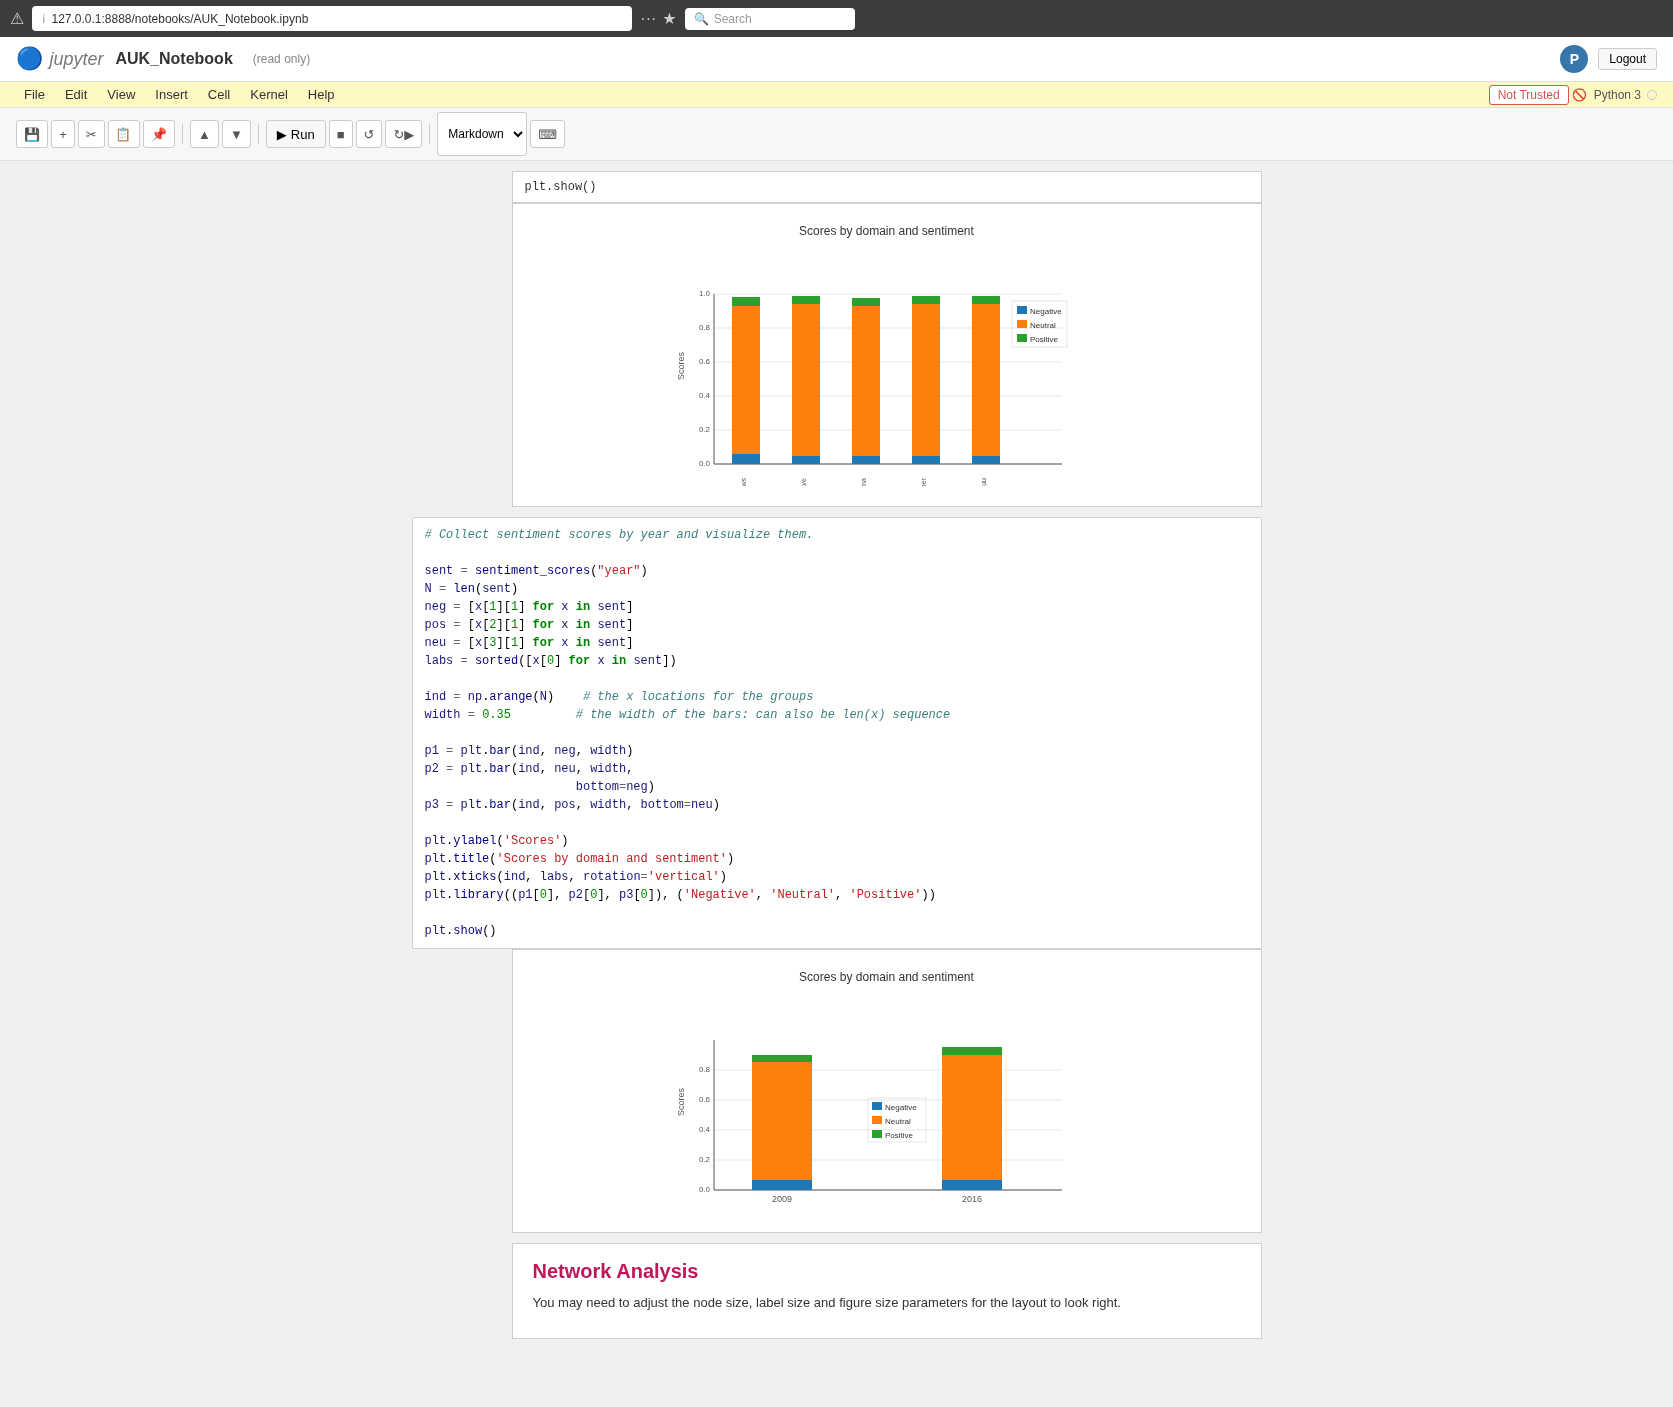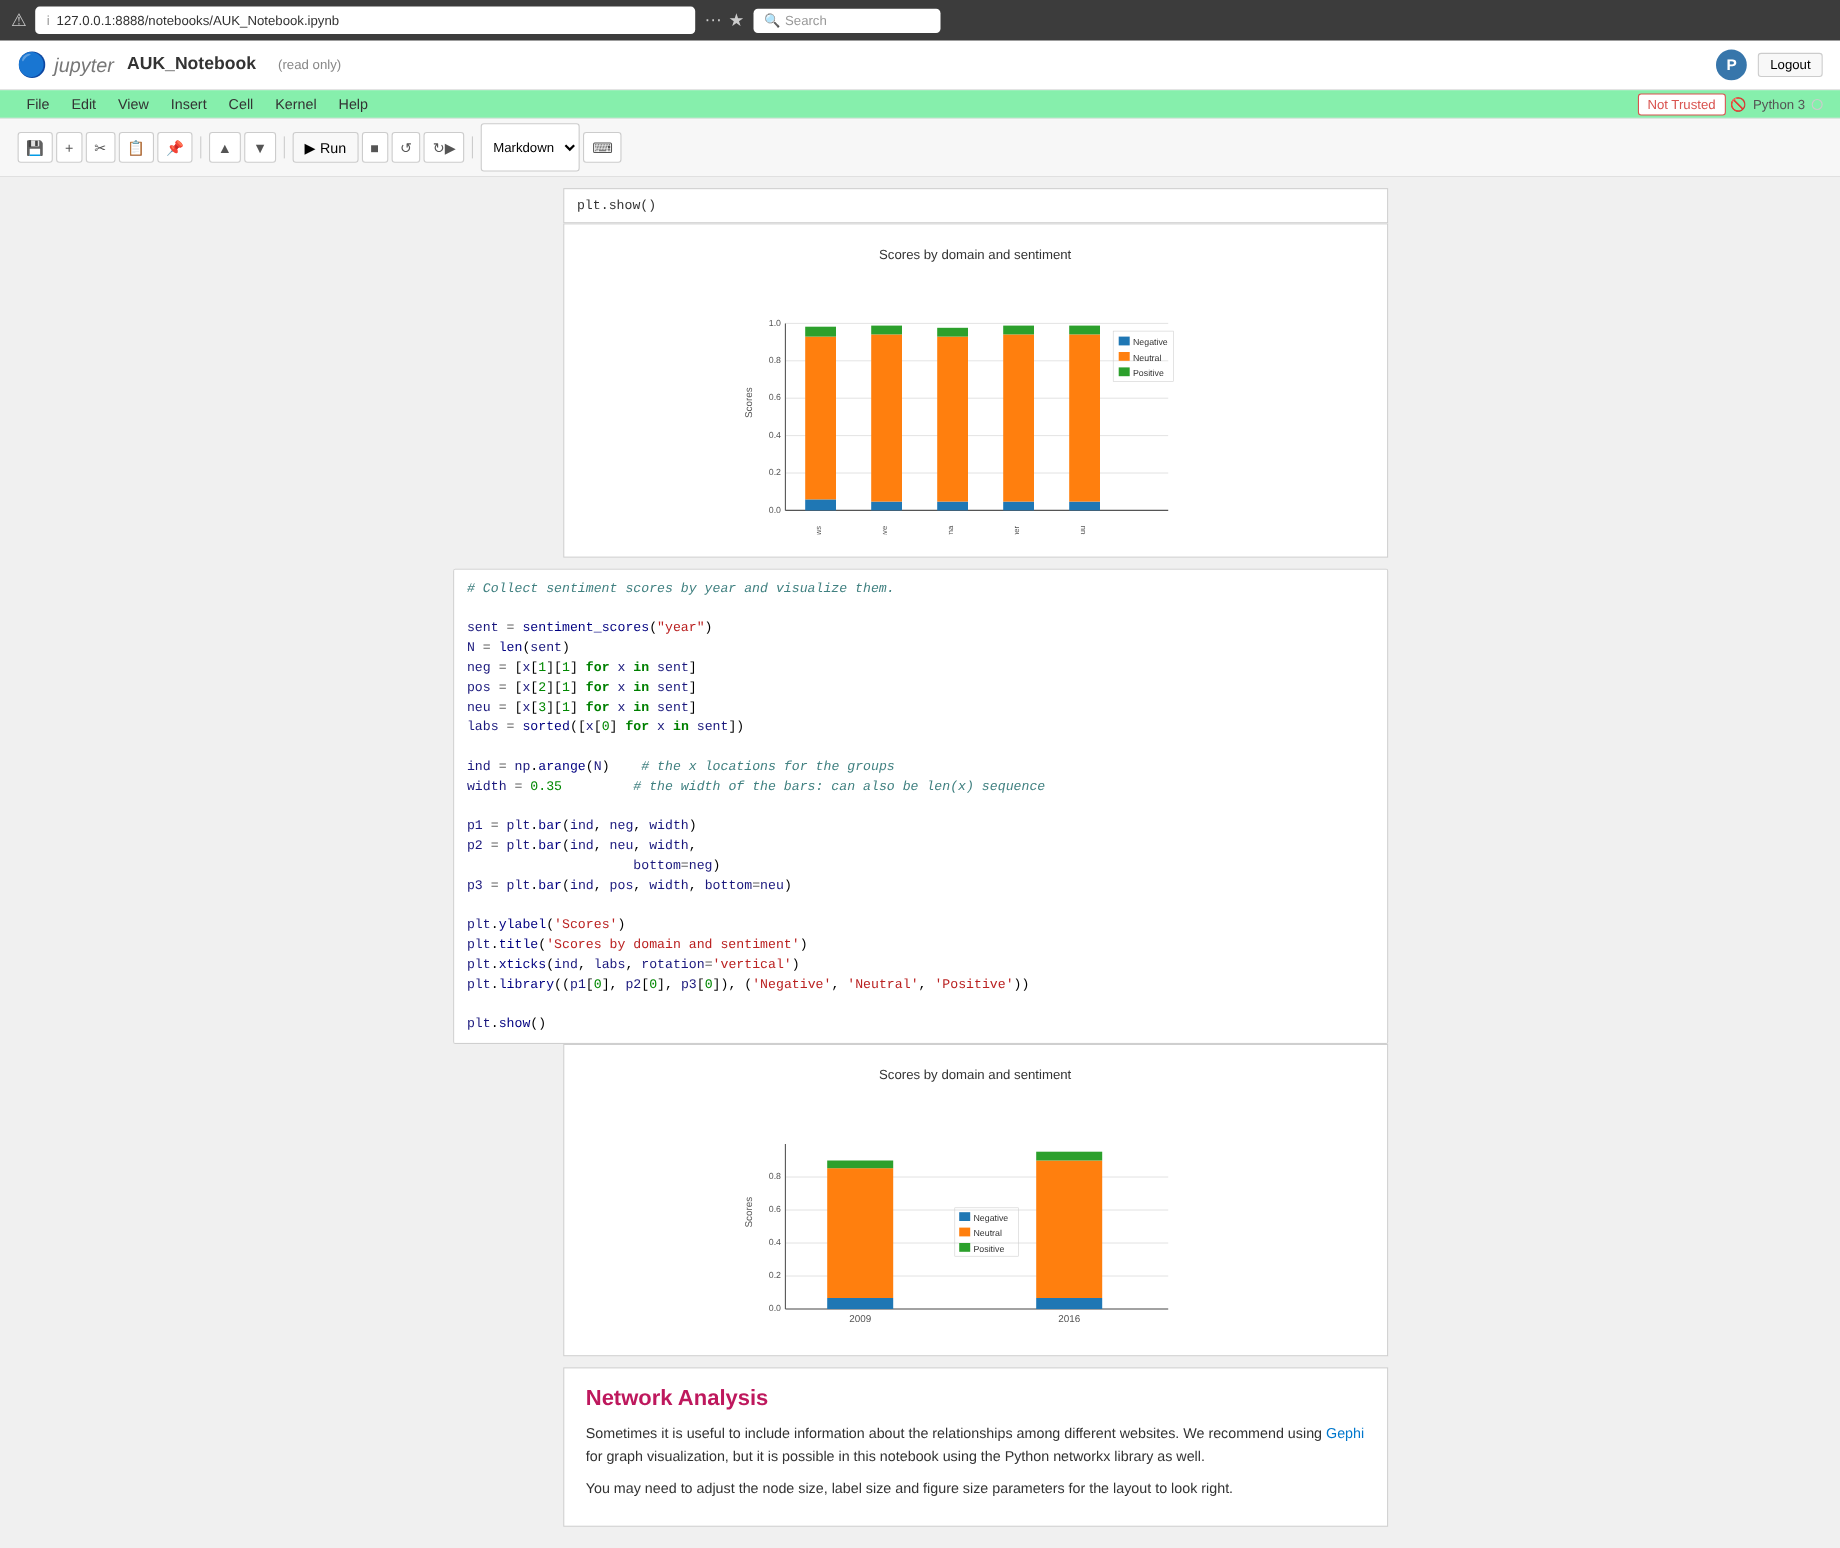--- a/index.html
+++ b/index.html
@@ -101,21 +101,21 @@
       border: 1px solid #ccc;
       border-radius: 3px;
       padding: 3px 10px;
       background: #f8f8f8;
       cursor: pointer;
       font-size: 12px;
     }
 
     
     .menu-bar {
-      background: #86efac;
+      background: #fef9c3;
       border-bottom: 1px solid #e0e0e0;
       padding: 2px 16px;
       display: flex;
       align-items: center;
       gap: 4px;
     }
     .menu-item {
       padding: 3px 8px;
       font-size: 13px;
       color: #333;
@@ -550,23 +550,18 @@
             <rect x="196" y="106" width="58" height="44" fill="none" stroke="#ccc" stroke-width="0.5"></rect>
           </svg>
         </div>
       </div>
     </div>
 
     <div style="display:flex;margin-top:10px;">
       <div style="min-width:100px;flex-shrink:0;"></div>
       <div class="text-section" style="flex:1;">
         <h2>Network Analysis</h2>
-        <p>
-          Sometimes it is useful to include information about the relationships among different websites. We recommend using 
-          <a href="#">Gephi</a> 
-          for graph visualization, but it is possible in this notebook using the Python networkx library as well.
-        </p>
         <p>You may need to adjust the node size, label size and figure size parameters for the layout to look right.</p>
       </div>
     </div>
 
   </div>
 </div>
 
 </body></html>

